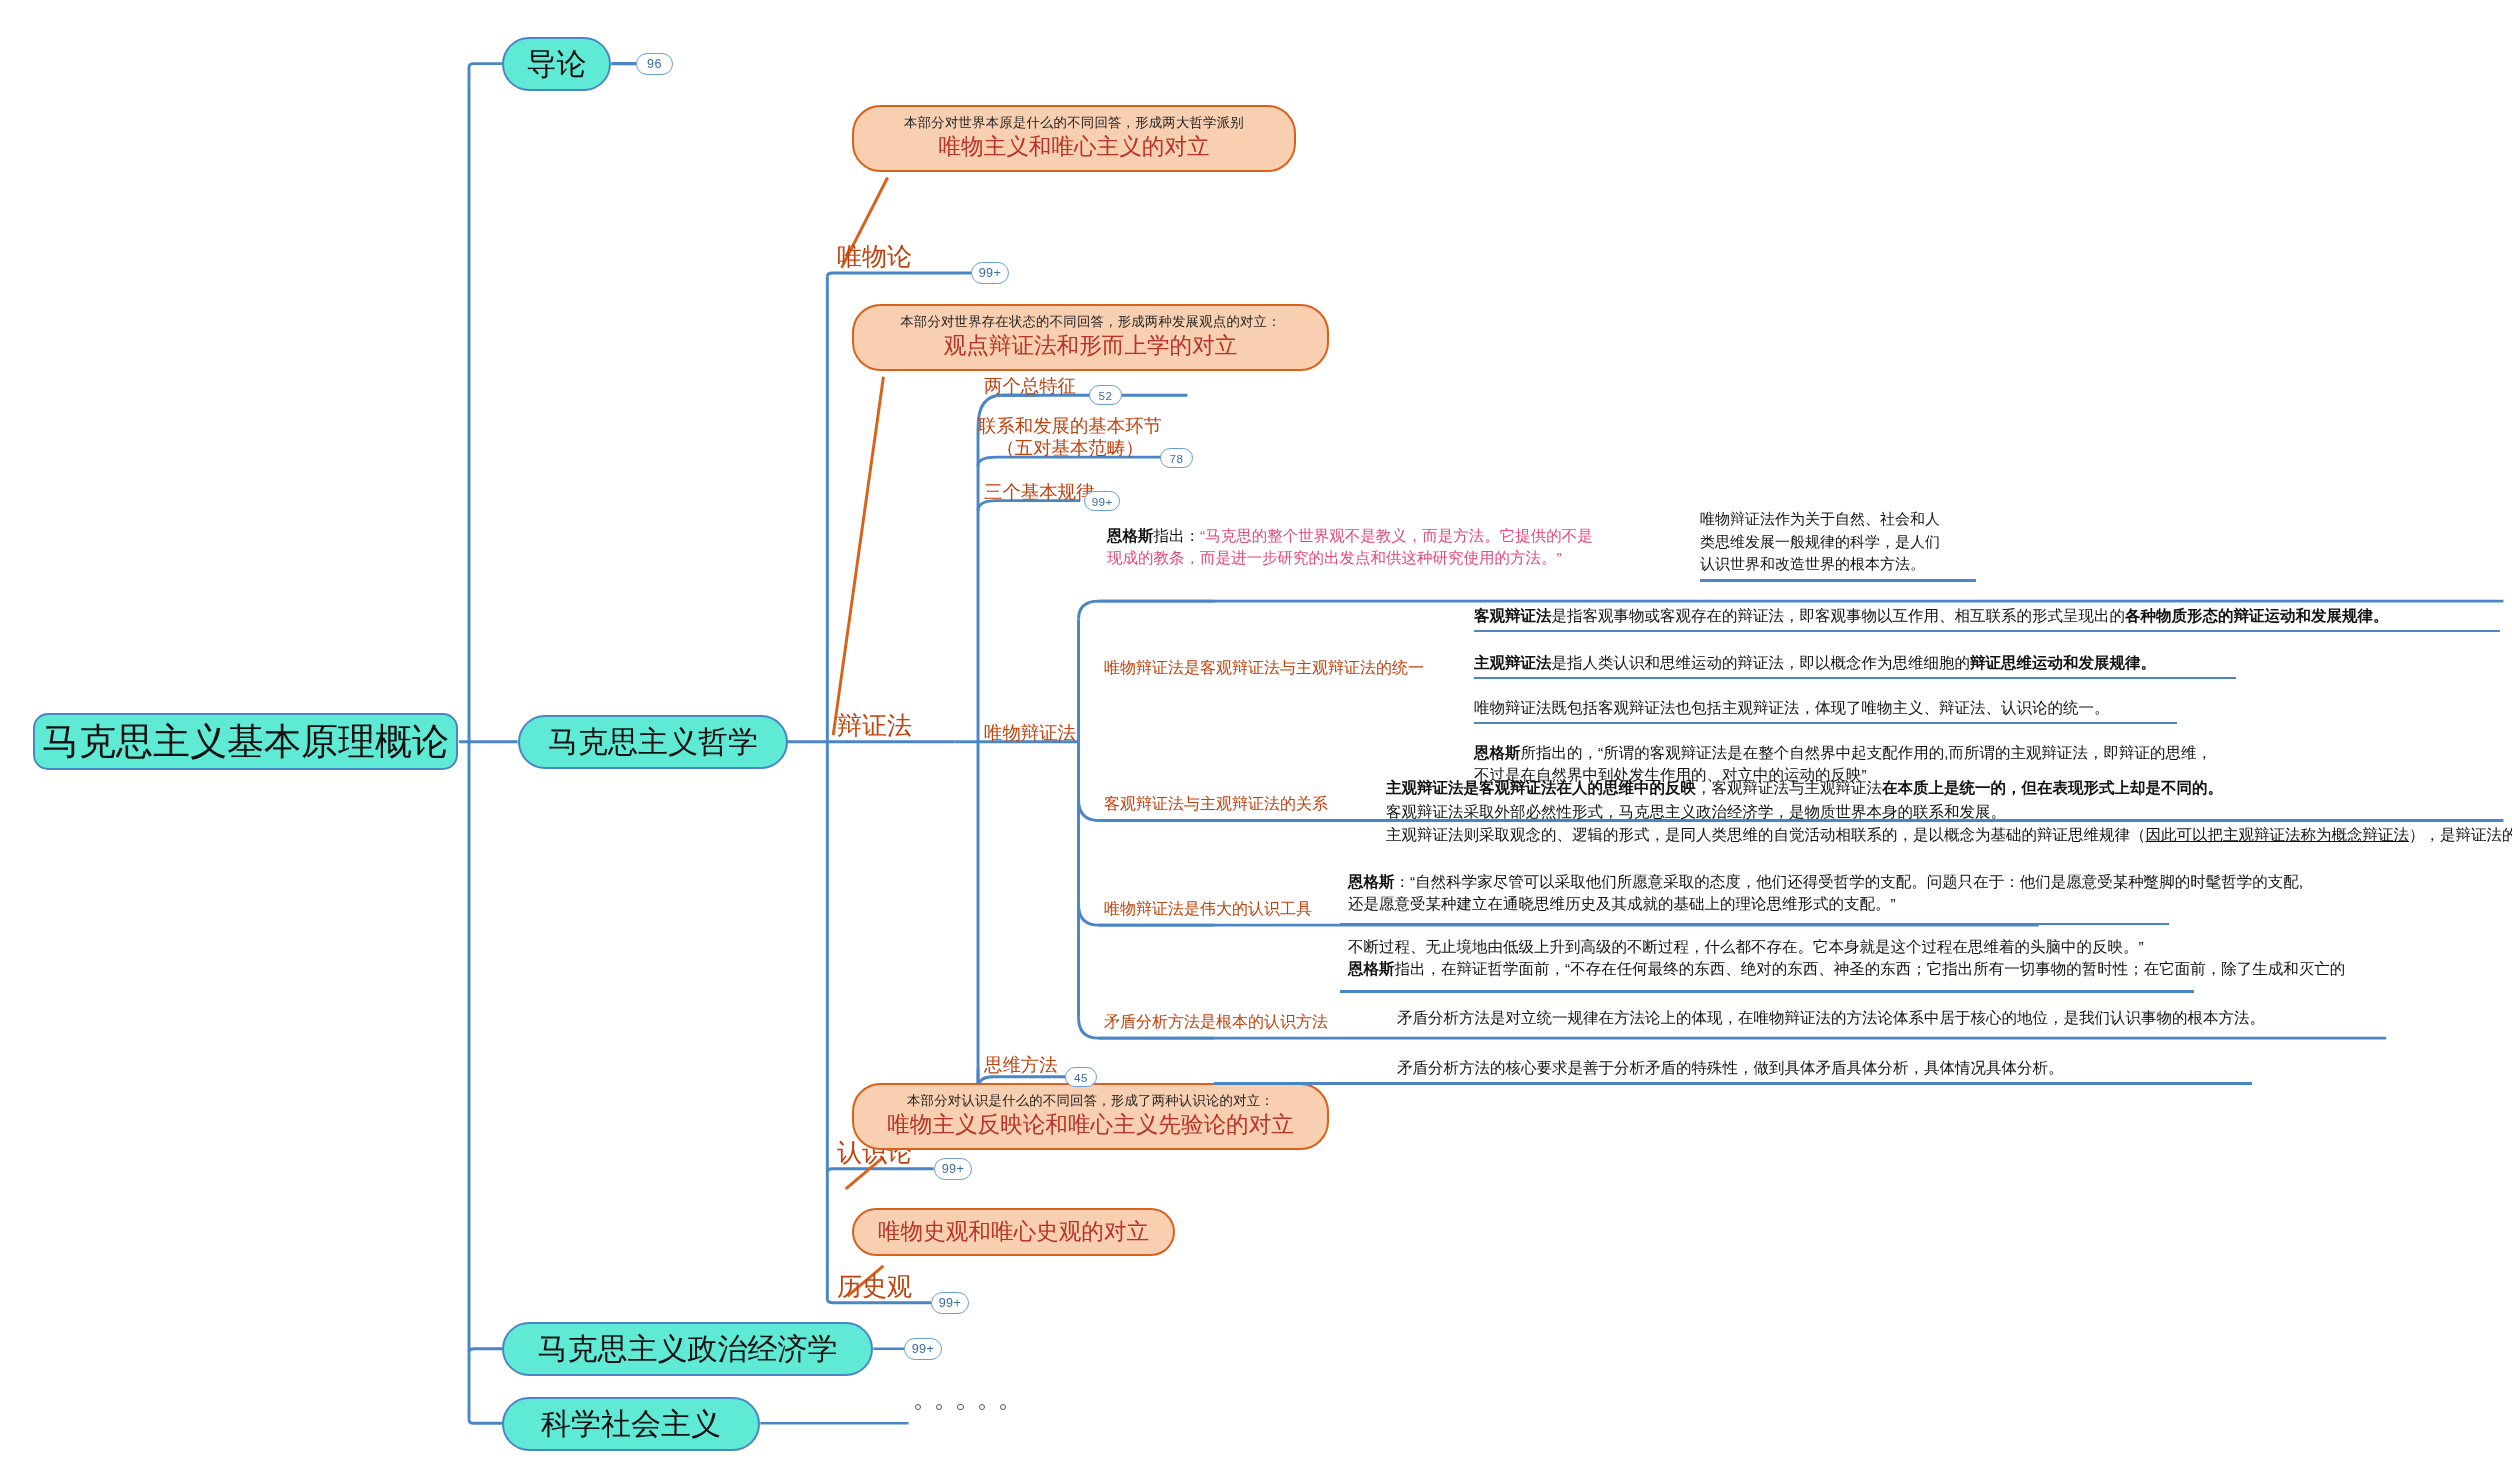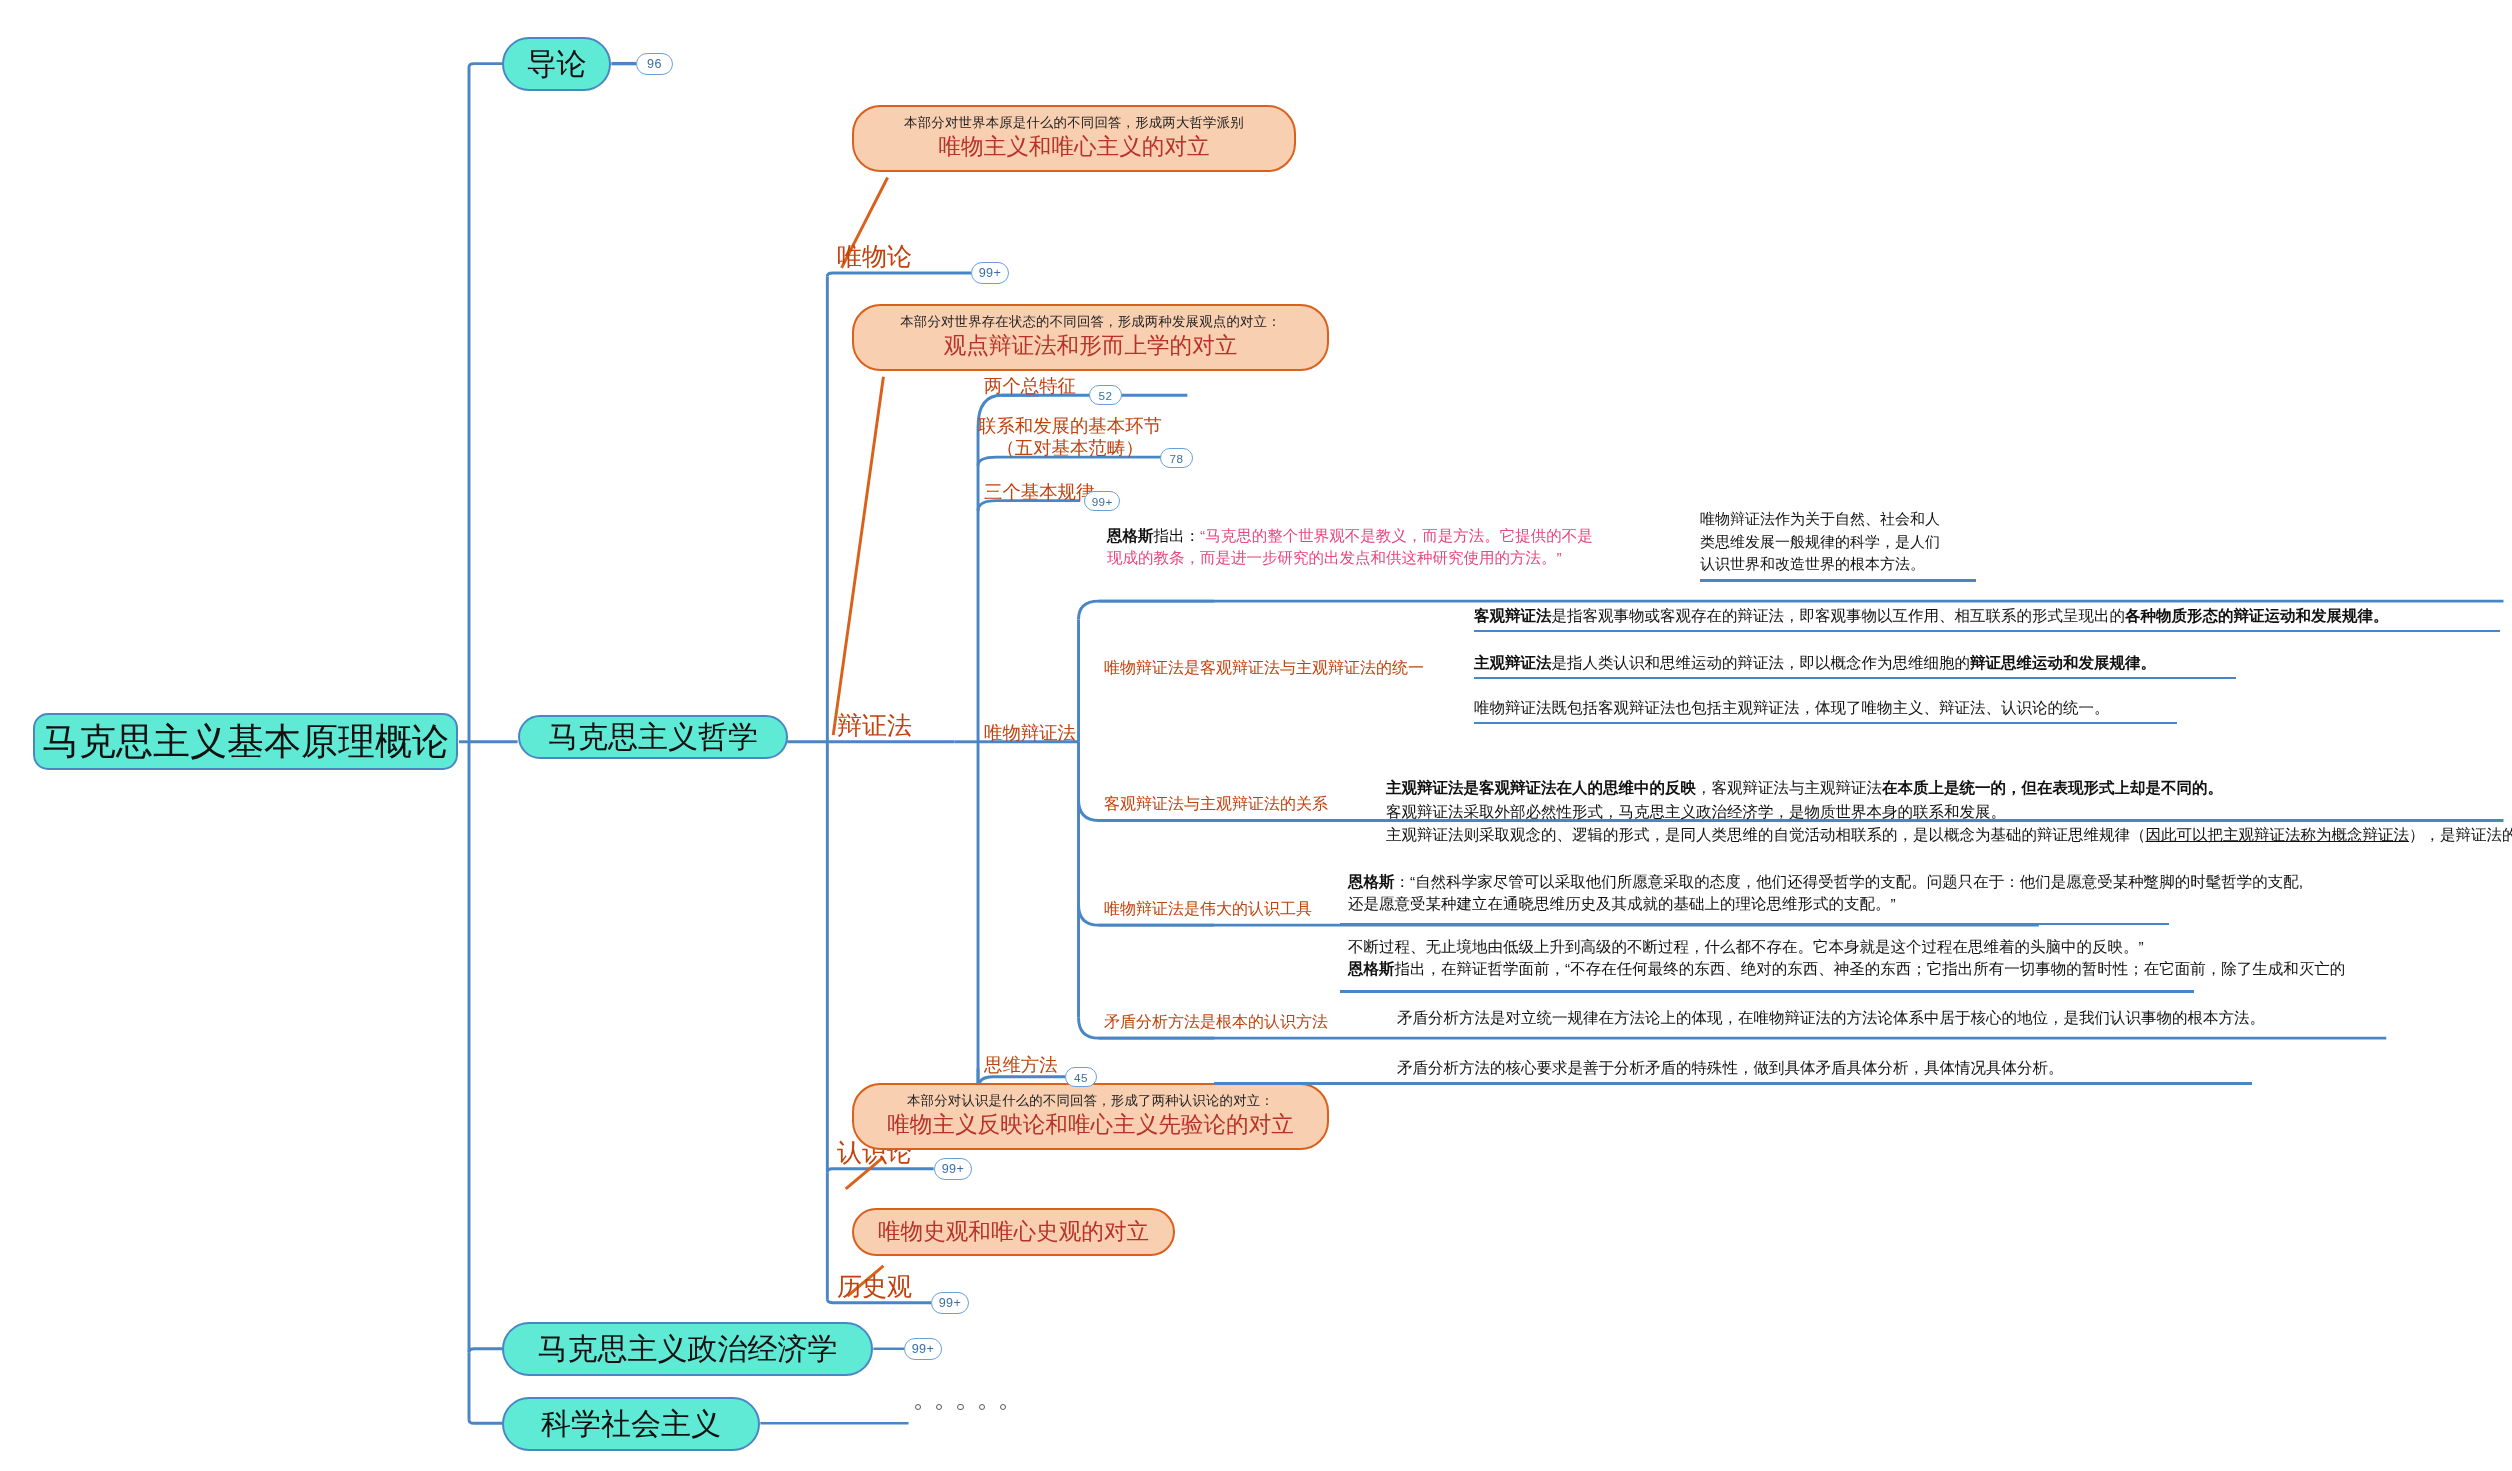--- a/index.html
+++ b/index.html
@@ -198,21 +198,21 @@
     <span>马克思主义基本原理概论</span>
   </div>
 
   <div class="cap l1" style="left:502px;top:37px;width:109px;height:54px;">
     <span>导论</span>
   </div>
   <div class="badge" style="left:636px;top:53px;">
     <span>96</span>
   </div>
 
-  <div class="cap l1" style="left:518px;top:715px;width:270px;height:44px;">
+  <div class="cap l1" style="left:518px;top:715px;width:270px;height:54px;">
     <span>马克思主义哲学</span>
   </div>
 
   <div class="cap l1" style="left:502px;top:1322px;width:371px;height:54px;">
     <span>马克思主义政治经济学</span>
   </div>
   <div class="badge" style="left:904px;top:1338px;">
     <span>99+</span>
   </div>
 
@@ -330,20 +330,24 @@
   <div class="para" style="left:1474px;top:652px;">
     <span class="b">主观辩证法</span><span>是指人类认识和思维运动的辩证法，即以概念作为思维细胞的</span><span class="b">辩证思维运动和发展规律。</span>
   </div>
   <div class="underline thin" style="left:1474px;top:677px;width:762px;"></div>
 
   <div class="para" style="left:1474px;top:697px;">
     <span>唯物辩证法既包括客观辩证法也包括主观辩证法，体现了唯物主义、辩证法、认识论的统一。</span>
   </div>
   <div class="underline thin" style="left:1474px;top:722px;width:703px;"></div>
 
+  <div class="para" style="left:1474px;top:742px;line-height:1.45;">
+    <div><span class="b">恩格斯</span><span>所指出的，“所谓的客观辩证法是在整个自然界中起支配作用的,而所谓的主观辩证法，即辩证的思维，</span></div>
+    <div>不过是在自然界中到处发生作用的、对立中的运动的反映”</div>
+  </div>
 
   <div class="lbl s3" style="left:1104px;top:794px;">
     <span>客观辩证法与主观辩证法的关系</span>
   </div>
 
   <div class="para" style="left:1386px;top:777px;">
     <span class="b">主观辩证法是客观辩证法在人的思维中的反映</span><span>，客观辩证法与主观辩证法</span><span class="b">在本质上是统一的，但在表现形式上却是不同的。</span>
   </div>
   <div class="para" style="left:1386px;top:801px;">
     <span>客观辩证法采取外部必然性形式，马克思主义政治经济学，是物质世界本身的联系和发展。</span>

